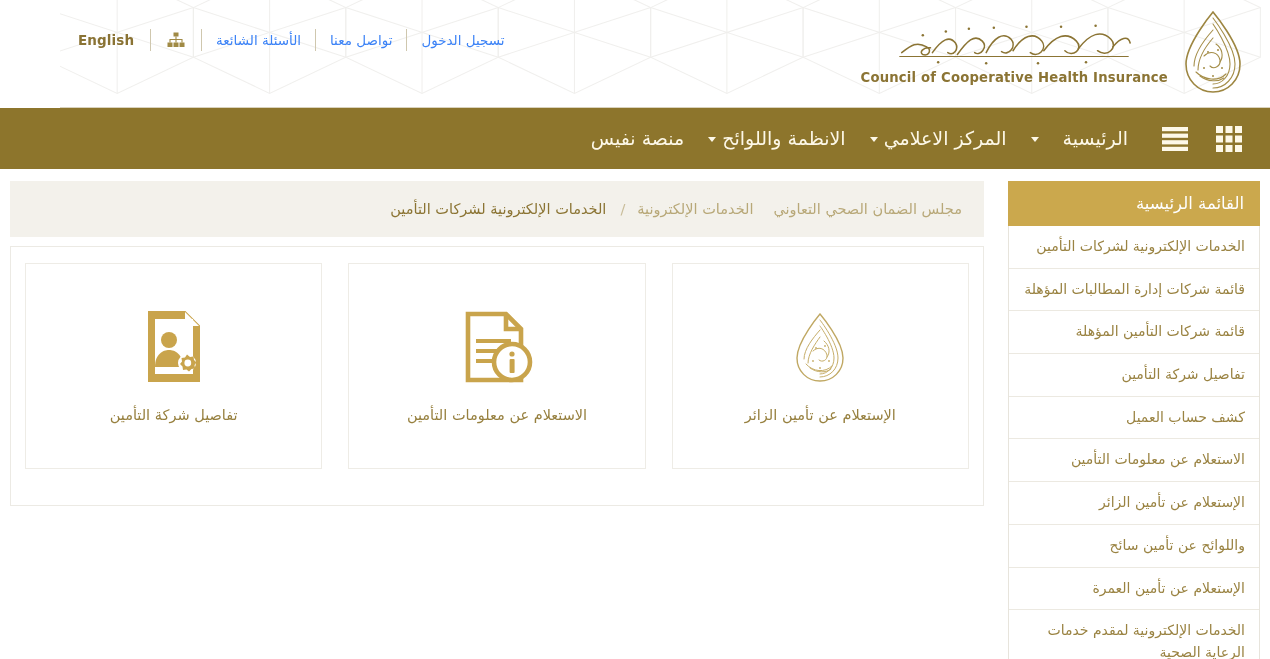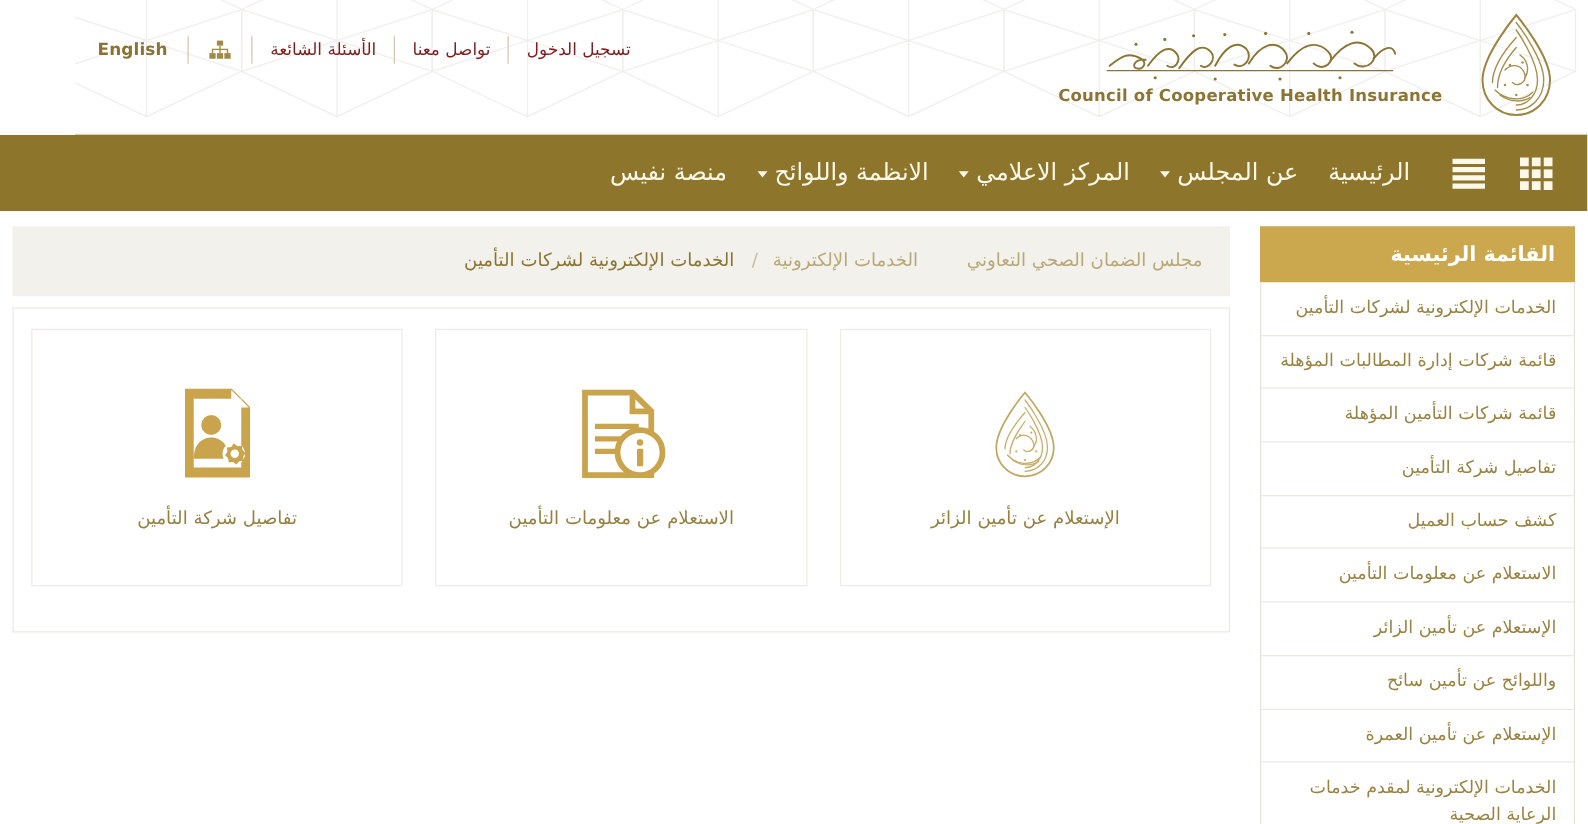--- a/index.html
+++ b/index.html
@@ -34,21 +34,21 @@
     position: absolute;
     top: 26px;
     left: 10px;
     display: flex;
     align-items: center;
     direction: ltr;
     height: 28px;
   }
 
   .utility-nav .u-item {
-    color: #7f1d1d;
+    color: #3b82f6;
     font-size: 13.5px;
     padding: 0 14px;
     line-height: 28px;
     white-space: nowrap;
     text-decoration: none;
     letter-spacing: 0.1px;
   }
   .utility-nav .u-item.english {
     font-weight: bold;
     color: #8a7334;
@@ -66,21 +66,21 @@
     padding: 0 16px;
     display: flex;
     align-items: center;
   }
 
   .brand-logo {
     position: absolute;
     top: 8px;
     right: 18px;
     display: flex;
-    gap: 20px;
+    gap: 6px;
     direction: ltr;
   }
   .brand-text-block {
     display: flex;
     flex-direction: column;
     align-items: center;
     justify-content: center;
   }
   .brand-ar {
     height: 48px;
@@ -157,21 +157,21 @@
   .sidebar {
     width: 278px;
     flex: 0 0 278px;
     padding: 12px 10px 0 16px;
     background: #ffffff;
   }
   .sidebar-header {
     background: #cba84d;
     color: #ffffff;
     font-size: 16.5px;
-    font-weight: bold;
+    font-weight: normal;
     text-align: right;
     padding: 13px 16px 13px 14px;
     letter-spacing: 0.2px;
   }
   .sidebar-list {
     list-style: none;
     border: 1px solid #e7e4dc;
     border-top: none;
     background: #fff;
   }
@@ -203,21 +203,21 @@
     direction: rtl;
     gap: 0px;
   }
   .crumb {
     color: #b8a878;
     font-size: 14.5px;
     white-space: nowrap;
     text-decoration: none;
     cursor: pointer;
   }
-  .crumb.mid { margin-right: 39px; }
+  .crumb.mid { margin-right: 20px; }
   .crumb-sep {
     color: #c9bd9a;
     font-size: 14.5px;
     margin: 0 12px;
   }
   .crumb.current {
     color: #8b7433;
     margin-right: 2px;
   }
 
@@ -382,21 +382,20 @@
         <rect x="2" y="21.8" width="26" height="4.2"></rect>
       </g>
     </svg>
   </span>
 
   <div class="nav-links">
     <a class="nav-link">
       <span>الرئيسية</span>
     </a>
     <a class="nav-link">
-      <span>عن المجلس</span>
       <i class="caret"></i>
     </a>
     <a class="nav-link">
       <span>المركز الاعلامي</span>
       <i class="caret"></i>
     </a>
     <a class="nav-link">
       <span>الانظمة واللوائح</span>
       <i class="caret"></i>
     </a>

